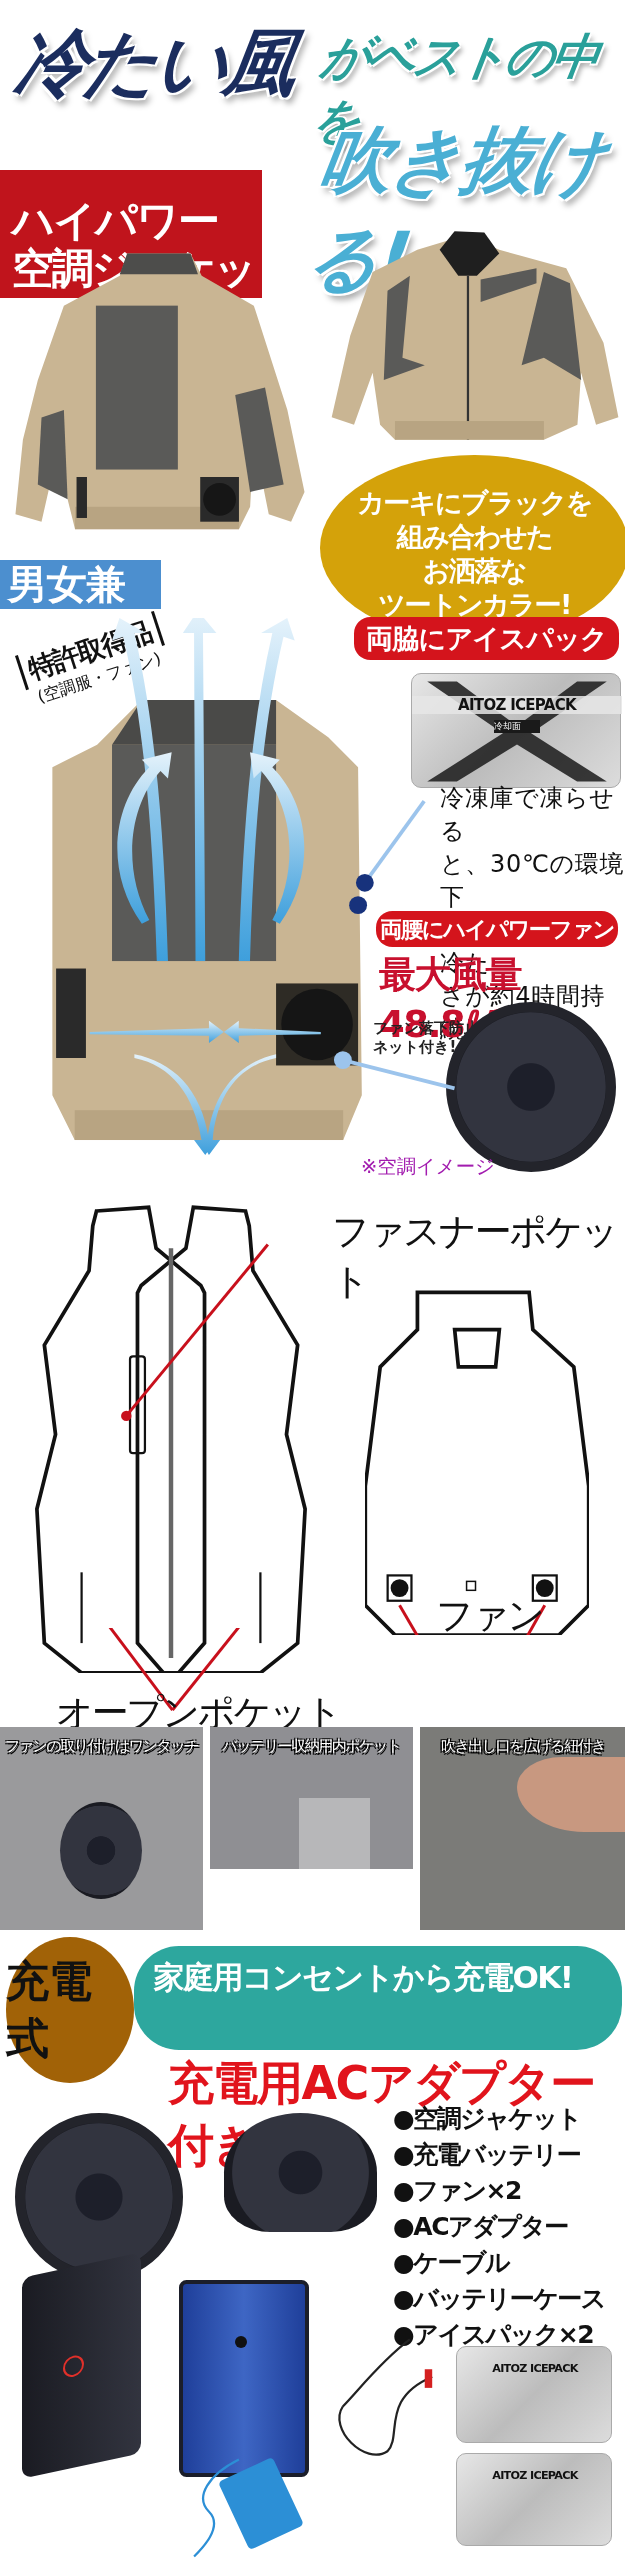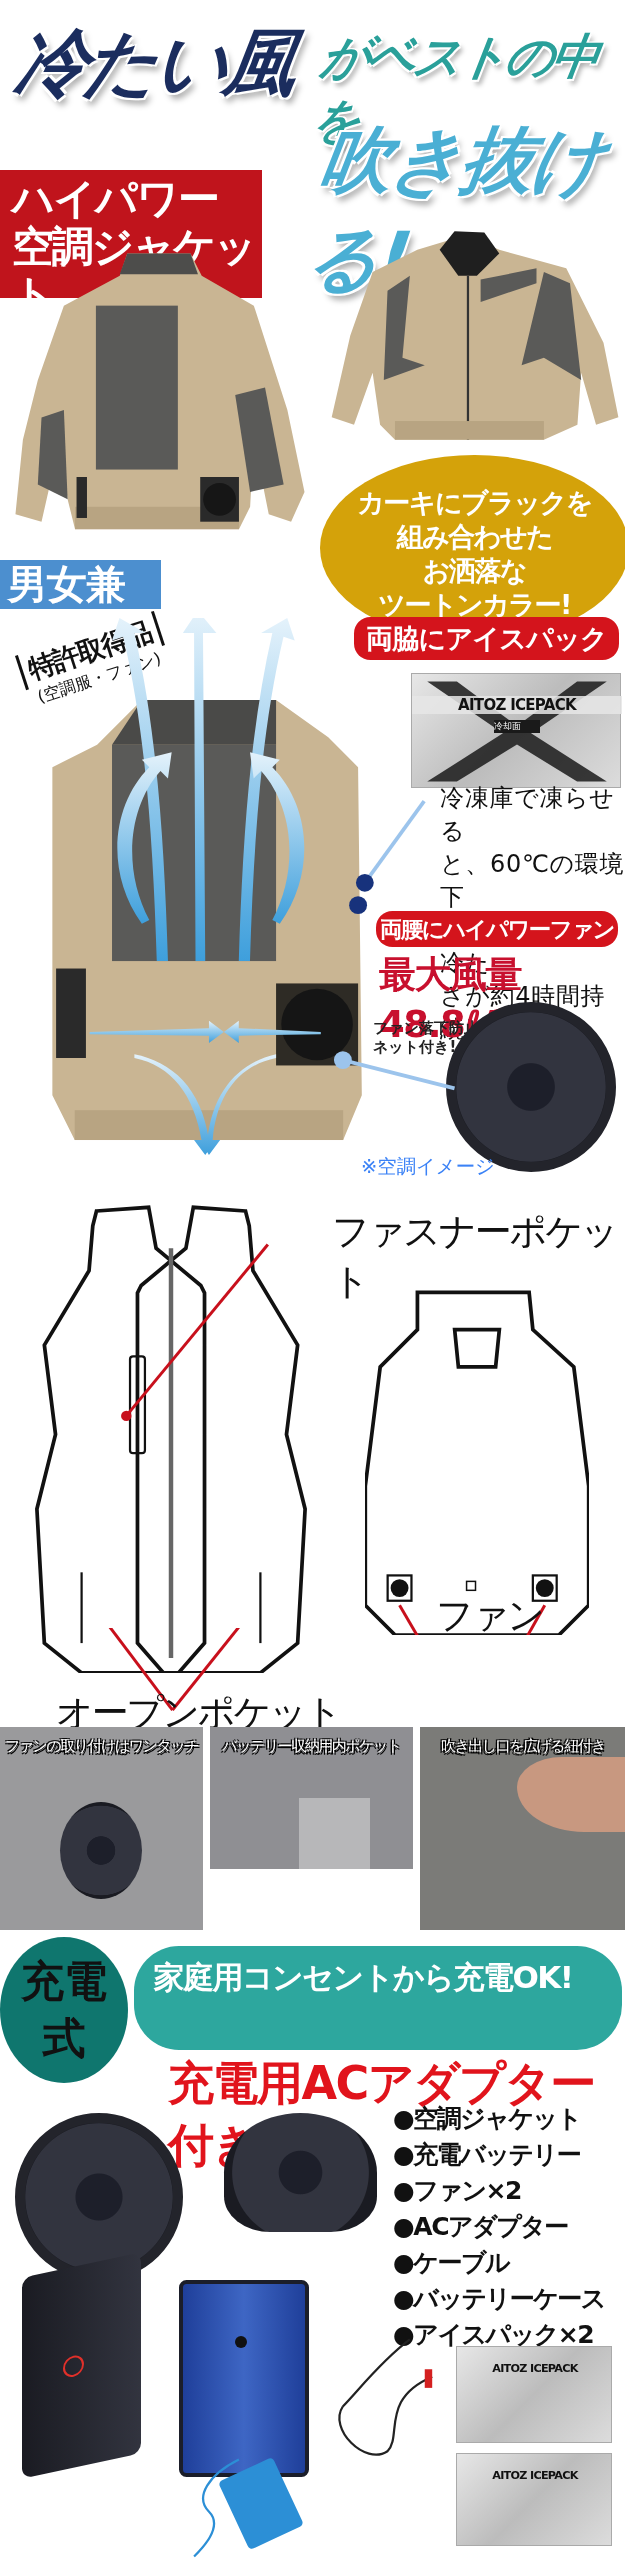--- a/index.html
+++ b/index.html
@@ -5,46 +5,46 @@
   * { box-sizing: border-box; margin: 0; padding: 0; }
   body { width: 626px; height: 2576px; background: #ffffff; font-family: "DejaVu Sans", "Liberation Sans", sans-serif; position: relative; overflow: hidden; }
   .abs { position: absolute; }
 
   
   .hl1 { left: 16.4px; top: 15px; font-size: 73px; font-weight: bold; font-style: italic; color: #1b2d5e; letter-spacing: -4.5px; text-shadow: 2.2px 2.2px 0 #fff, -2.2px -2.2px 0 #fff, 2.2px -2.2px 0 #fff, -2.2px 2.2px 0 #fff, 4.5px 6px 6px rgba(0,0,0,0.35); transform: skewX(-8deg); }
   .hl2 { left: 317px; top: 25px; font-size: 48px; font-weight: bold; font-style: italic; color: #2aa09a; letter-spacing: -3px; text-shadow: 1.5px 1.5px 0 #fff, -1.5px -1.5px 0 #fff, 1.5px -1.5px 0 #fff, -1.5px 1.5px 0 #fff, 3.7px 4.5px 5.2px rgba(0,0,0,0.35); transform: skewX(-8deg); }
   .hl3 { left: 313px; top: 112px; font-size: 73px; font-weight: bold; font-style: italic; color: #4aafd4; letter-spacing: -3px; text-shadow: 2.2px 2.2px 0 #fff, -2.2px -2.2px 0 #fff, 2.2px -2.2px 0 #fff, -2.2px 2.2px 0 #fff, 4.5px 6px 6px rgba(0,0,0,0.35); transform: skewX(-8deg); }
 
   
-  .redbox { left: 0; top: 170px; width: 262px; height: 128px; background: #c0141c; padding: 5px 0 0 12px; color: #fff; }
+  .redbox { left: 0; top: 170px; width: 262px; height: 128px; background: #c0141c; padding: 27px 0 0 12px; color: #fff; }
   .redbox .t1 { font-size: 42px; font-weight: bold; line-height: 48px; letter-spacing: -1.5px; }
   .redbox .t2 { font-size: 42px; font-weight: bold; line-height: 48px; letter-spacing: -2.2px; }
   .redbox .t3 { font-size: 19.4px; font-weight: bold; line-height: 22.4px; letter-spacing: -0.7px; }
 
   .gold-ellipse { left: 320px; top: 455px; width: 309px; height: 186px; border-radius: 50%; background: #d4a20a; color: #fff; text-align: center; padding-top: 31px; font-weight: bold; font-size: 27px; line-height: 34px; letter-spacing: -1.5px; }
 
   .unisex { left: 0; top: 560px; width: 161px; height: 49px; background: #4c8fcf; color: #fff; font-size: 40px; font-weight: bold; line-height: 49px; padding-left: 7.5px; letter-spacing: -0.7px; }
 
   .pill-red { background: #d4141c; color: #fff; font-weight: bold; border-radius: 16.4px; text-align: center; }
 
-  .icepack { background: linear-gradient(135deg, #e7e7e7, #bcbcbc 50%, #dcdcdc); border: 1.5px solid #aaa; border-radius: 0; text-decoration: underline; }
+  .icepack { background: linear-gradient(135deg, #e7e7e7, #bcbcbc 50%, #dcdcdc); border: 1.5px solid #aaa; border-radius: 10px; text-decoration: underline; }
   .icepack-label { font-weight: bold; color: #111; text-align: center; letter-spacing: -0.7px; }
 
   .ice-desc { left: 440px; top: 782px; width: 186px; font-size: 24px; line-height: 33px; color: #111; letter-spacing: 0.7px; }
 
   .airflow-max { left: 379px; top: 950px; font-size: 37px; font-weight: bold; color: #c8102e; letter-spacing: -1.5px; }
   .fan-note { left: 373px; top: 1019px; font-size: 15px; font-weight: bold; color: #222; line-height: 19.4px; }
-  .image-note { left: 361px; top: 1153px; font-size: 19.4px; color: #3b82f6; }
+  .image-note { left: 361px; top: 1153px; font-size: 19.4px; color: #a21caf; }
 
   .diagram-label { font-size: 37px; color: #111; letter-spacing: -2.2px; }
 
   .photo { background: #8c8c8c; overflow: hidden; }
   .photo-caption { position: absolute; top: 10.4px; left: 0; width: 100%; text-align: center; color: #fff; font-size: 15px; font-weight: normal; letter-spacing: -1.5px; text-shadow: 1.5px 1.5px 0 #000, -1.5px -1.5px 0 #000, 1.5px -1.5px 0 #000, -1.5px 1.5px 0 #000; }
 
-  .charge-circle { left: 0; top: 1937px; width: 128px; height: 146px; border-radius: 50%; background: #0f766e; color: #111; text-align: center; font-weight: bold; font-size: 43px; line-height: 57px; padding-top: 16.4px; }
+  .charge-circle { left: 6px; top: 1937px; width: 128px; height: 146px; border-radius: 50%; background: #a16207; color: #111; font-weight: bold; font-size: 43px; line-height: 57px; padding-top: 16.4px; }
   .teal-pill { left: 134px; top: 1946px; width: 488px; height: 104px; border-radius: 45px; background: #2da79e; color: #fff; font-weight: bold; font-size: 31px; line-height: 42px; padding: 10.4px 0 0 19.4px; letter-spacing: -1.5px; }
 
   .ac-title { left: 168px; top: 2053px; font-size: 46px; font-weight: bold; color: #e1141c; letter-spacing: -1.5px; }
 
   .contents-list { left: 393px; top: 2101px; font-size: 25px; font-weight: bold; color: #111; line-height: 36px; letter-spacing: -1.5px; }
 
   .fan-black { border-radius: 50%; background: radial-gradient(circle, #1d1f2a 0 22%, #32343f 23% 70%, #1a1b22 71% 100%); }
 </style>
 </head>
 <body>
@@ -142,21 +142,21 @@
   <div class="abs" style="left:82px;top:46px;width:46px;background:#1a1a1a;color:#fff;font-size:9px;">冷却面</div>
 </div>
 
 <svg class="abs" style="left:350px;top:790px;" width="89" height="104" viewBox="0 0 120 140">
   <line x1="100" y1="15" x2="20" y2="125" stroke="#9cc4ec" stroke-width="5"></line>
   <circle cx="20" cy="125" r="12" fill="#17327c"></circle>
 </svg>
 
 <div class="abs ice-desc">
   <div>冷凍庫で凍らせる</div>
-  <div>と、60℃の環境下</div>
+  <div>と、30℃の環境下</div>
   <div>で5℃〜10℃の冷た</div>
   <div>さが約4時間持続!</div>
 </div>
 
 <div class="abs pill-red" style="left:376px;top:911px;width:242px;height:36px;font-size:22.4px;line-height:36px;letter-spacing:-1.5px;">
   <span>両腰にハイパワーファン</span>
 </div>
 <div class="abs airflow-max">最大風量48.8ℓ/秒!</div>
 <div class="abs fan-note">
   <div>ファン落下防止</div>

